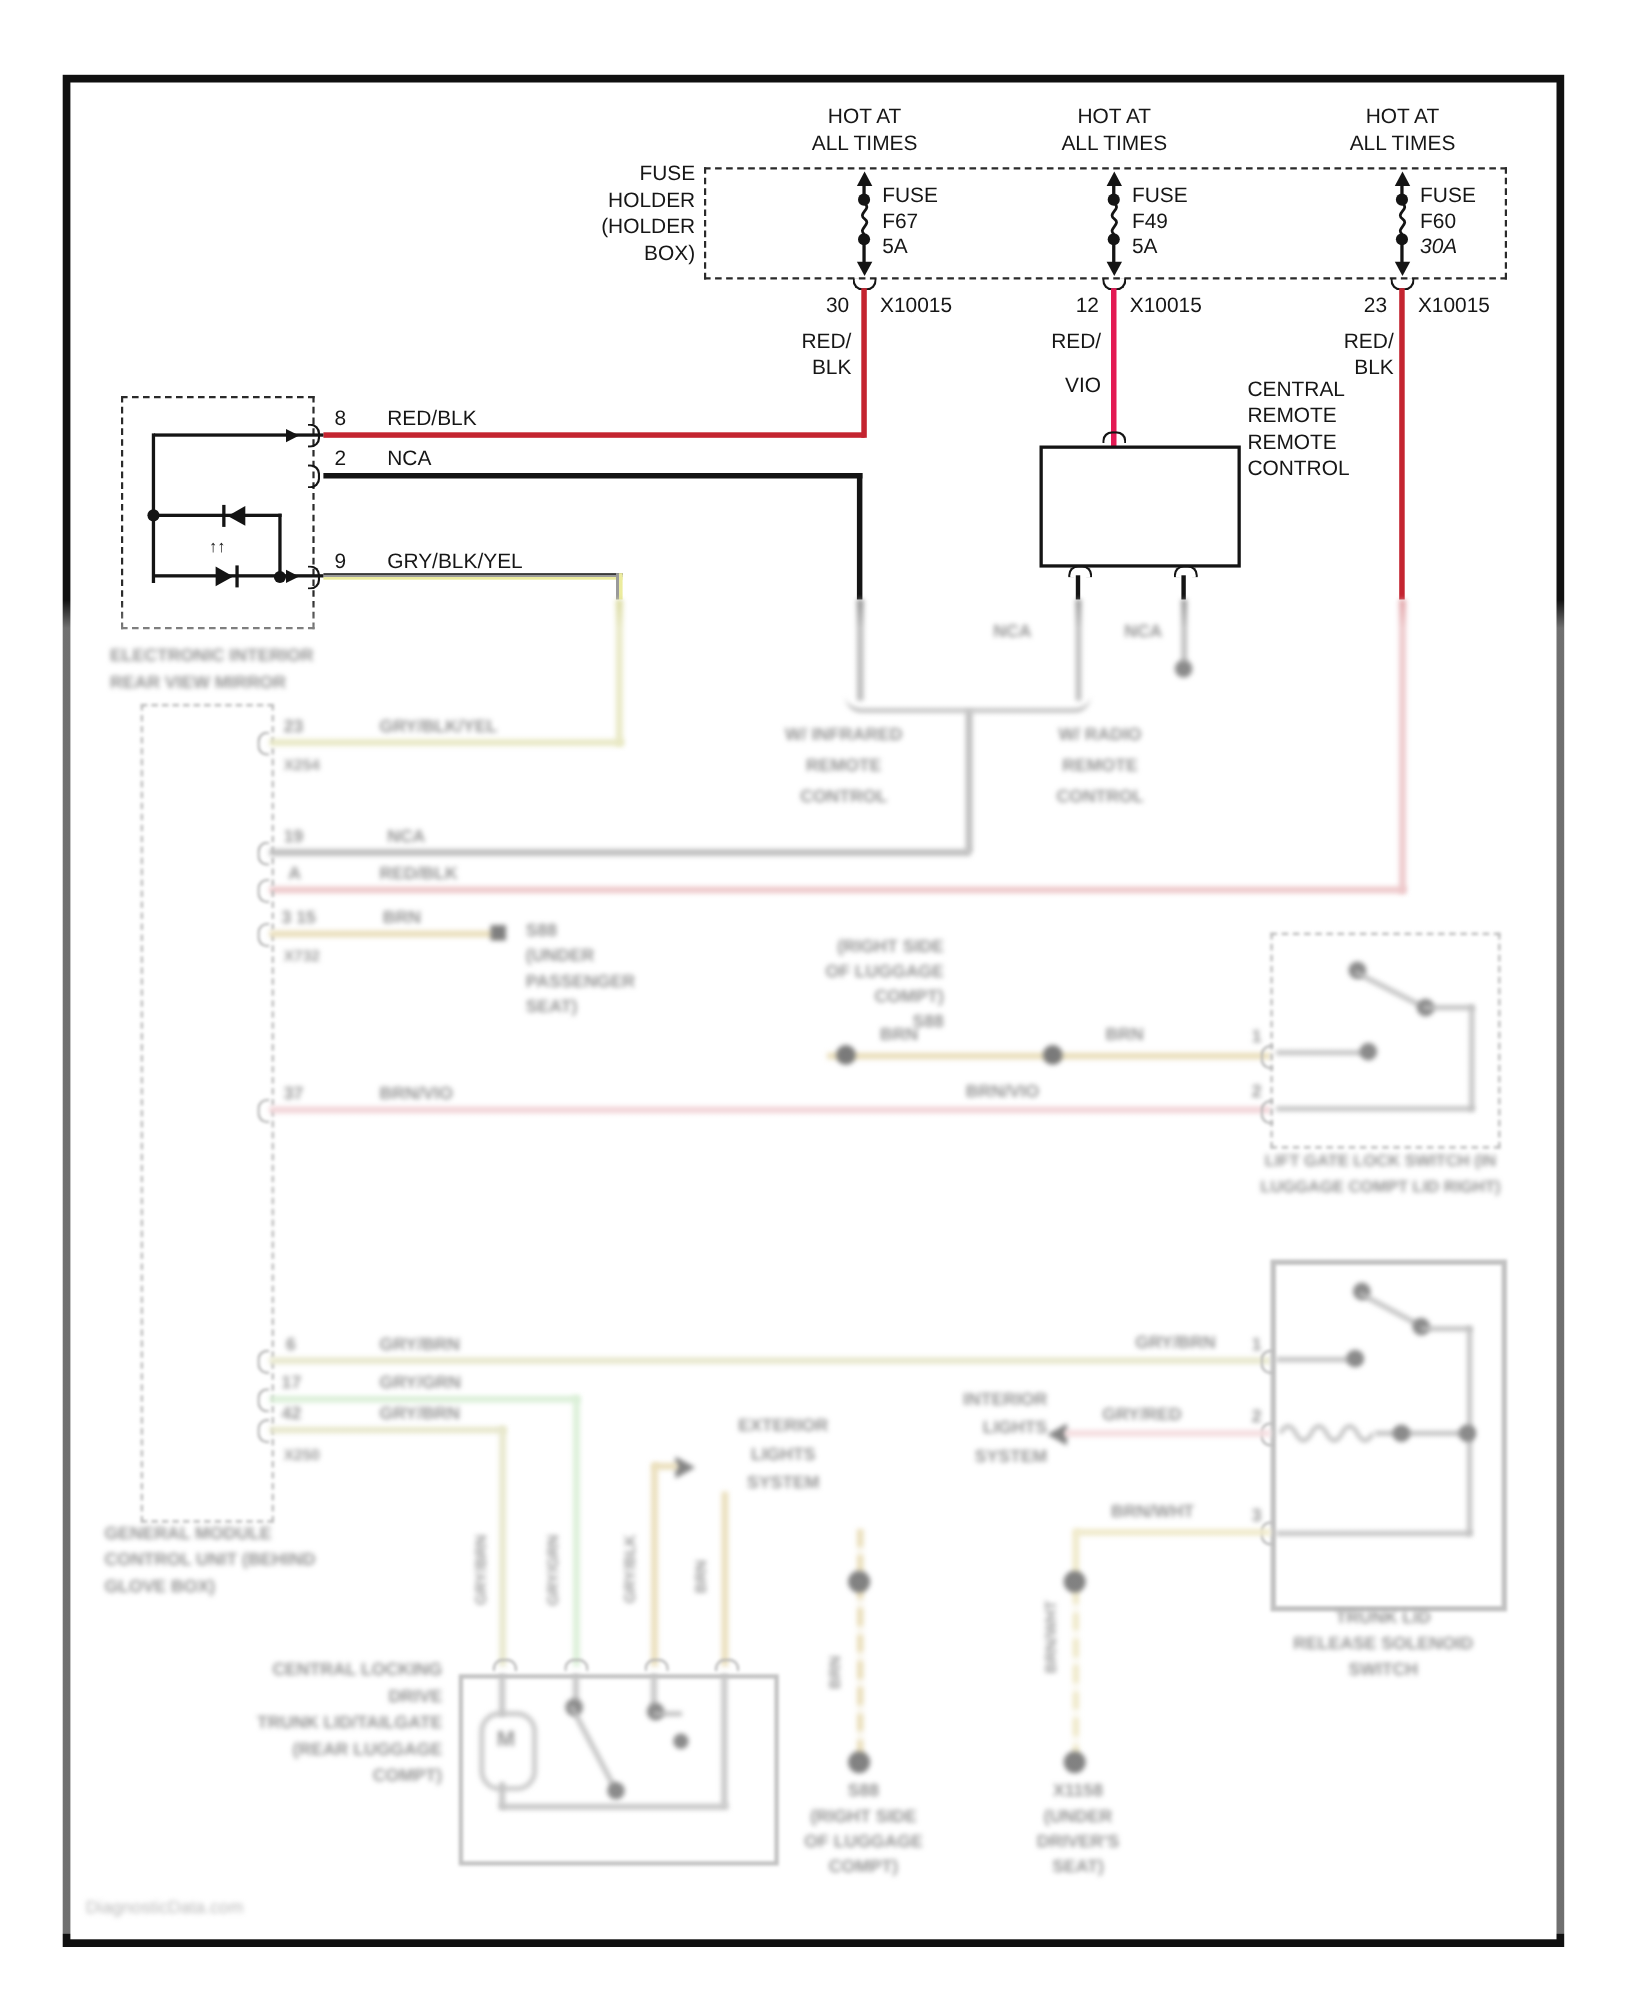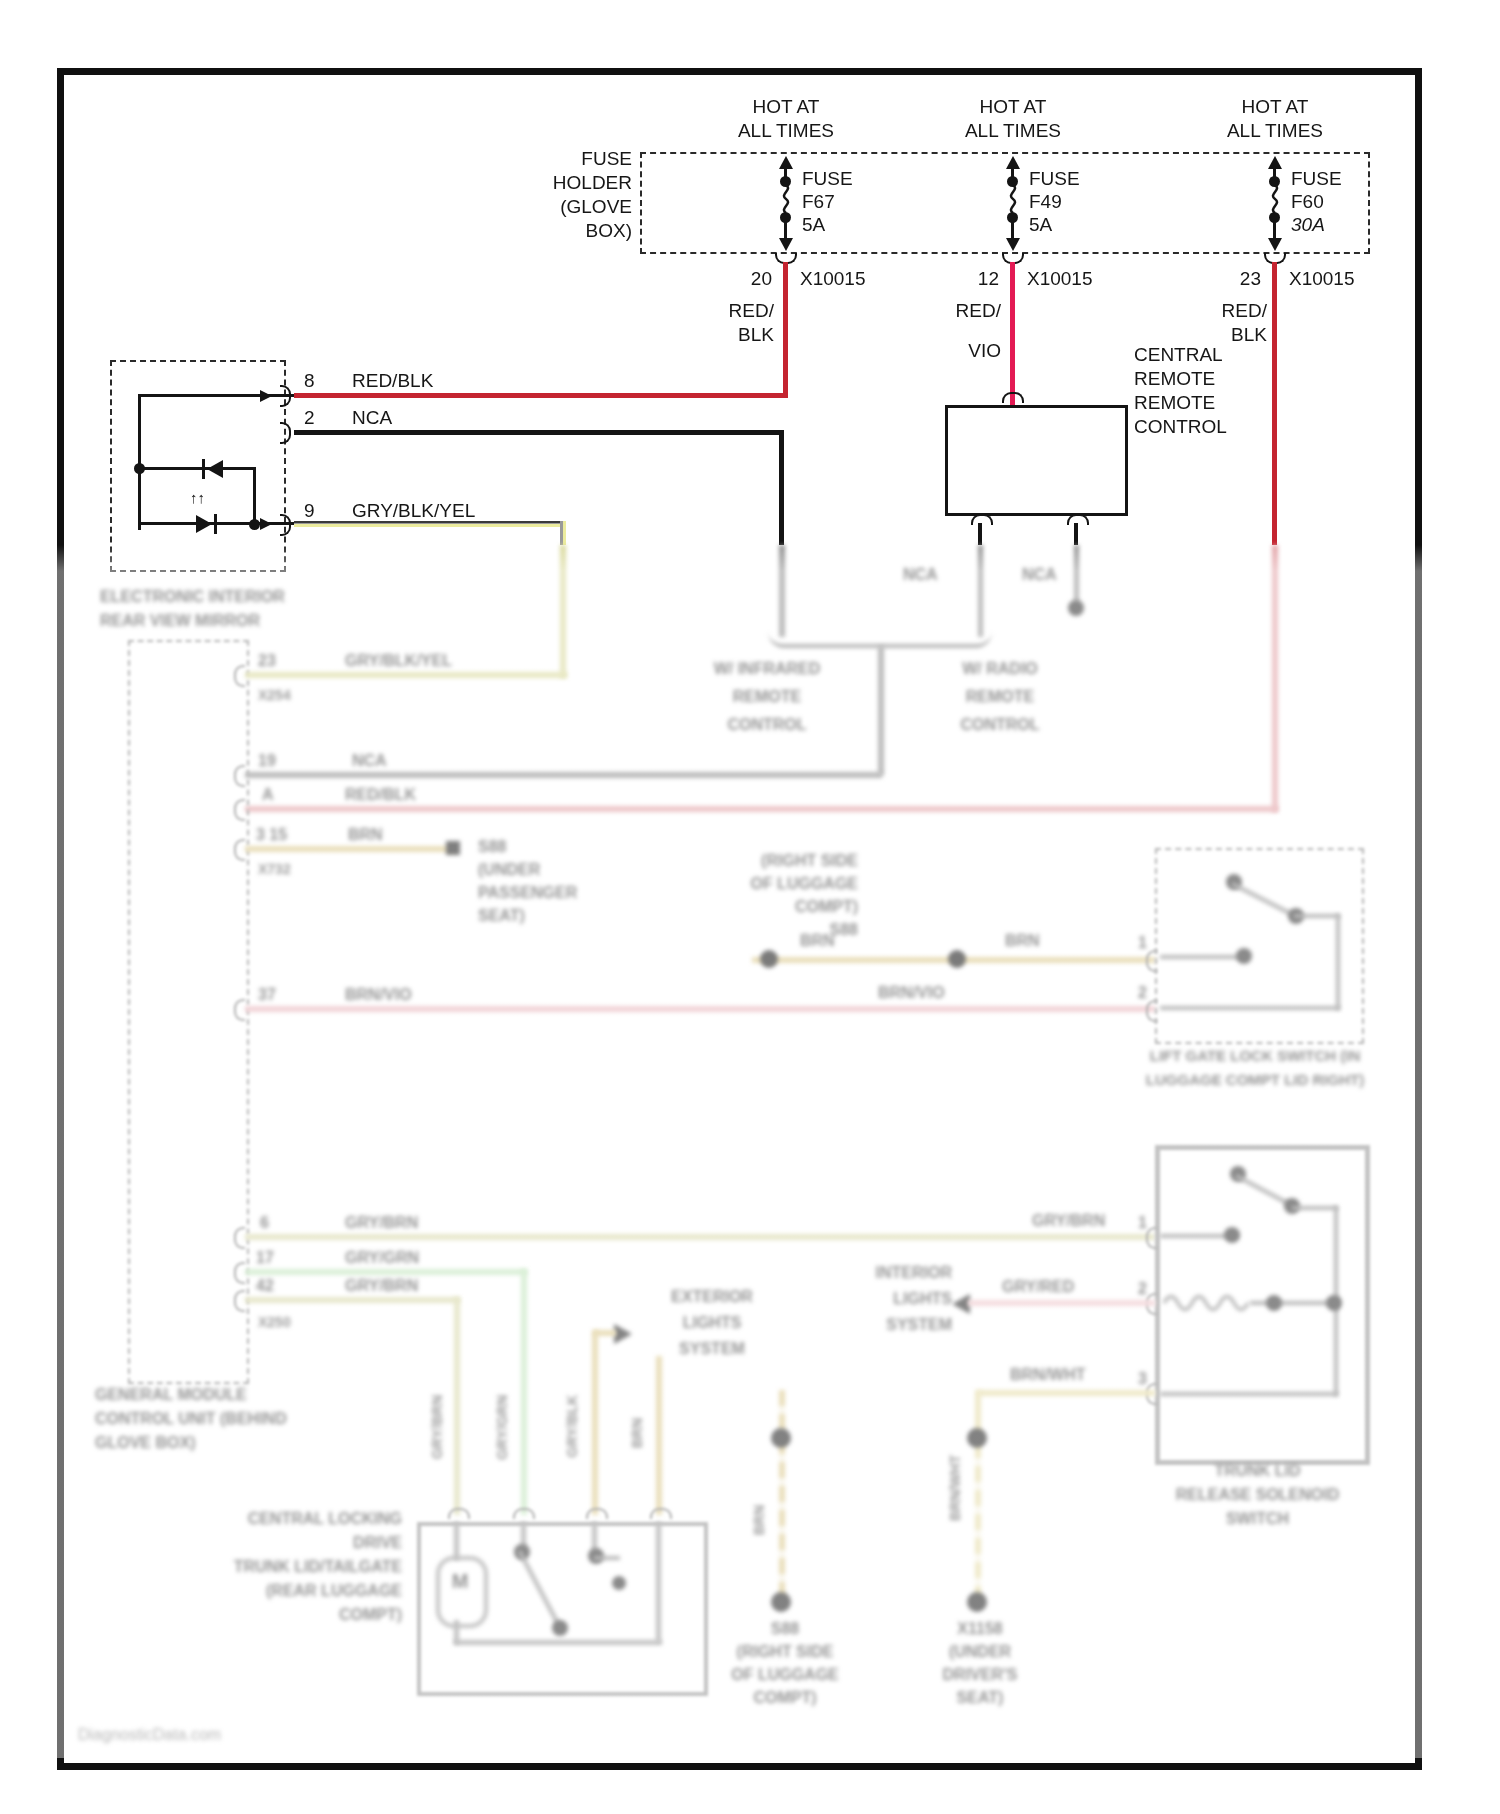--- a/index.html
+++ b/index.html
@@ -31,39 +31,39 @@
 </head>
 <body>
 
 <div id="stage">
 
   <div class="w" style="left:57px;top:68px;width:1351px;height:1688px;border:7px solid #101010;"></div>
 
   <div class="dashed" style="left:640px;top:152px;width:726px;height:98px;"></div>
   <div class="t r" style="left:488px;top:148px;width:144px;">FUSE</div>
   <div class="t r" style="left:488px;top:172px;width:144px;">HOLDER</div>
-  <div class="t r" style="left:488px;top:196px;width:144px;">(GLOVE</div>
+  <div class="t r" style="left:488px;top:196px;width:144px;">(HOLDER</div>
   <div class="t r" style="left:488px;top:220px;width:144px;">BOX)</div>
 
   <div class="t c" style="left:711px;top:96px;width:150px;">HOT AT</div>
   <div class="t c" style="left:711px;top:120px;width:150px;">ALL TIMES</div>
   <div class="tri" style="left:779px;top:156px;border-left:7px solid transparent;border-right:7px solid transparent;border-bottom:13px solid #141414;"></div>
   <div class="w" style="left:784px;top:167px;width:3px;height:12px;background:#141414;"></div>
   <div class="dot" style="left:780px;top:176px;"></div>
   <svg class="w" style="left:778px;top:185px;" width="16" height="28" viewBox="0 0 16 28">
       <path d="M8 0 C15 5 1 9 8 14 C15 19 1 23 8 28" fill="none" stroke="#141414" stroke-width="2.5"></path>
     </svg>
   <div class="dot" style="left:780px;top:212px;"></div>
   <div class="w" style="left:784px;top:222px;width:3px;height:18px;background:#141414;"></div>
   <div class="tri" style="left:779px;top:238px;border-left:7px solid transparent;border-right:7px solid transparent;border-top:13px solid #141414;"></div>
   <div class="ad" style="left:775px;top:253px;"></div>
   <div class="t" style="left:802px;top:168px;">FUSE</div>
   <div class="t" style="left:802px;top:191px;">F67</div>
   <div class="t" style="left:802px;top:214px;">5A</div>
-  <div class="t r" style="left:714px;top:268px;width:58px;">20</div>
+  <div class="t r" style="left:714px;top:268px;width:58px;">30</div>
   <div class="t" style="left:800px;top:268px;">X10015</div>
   <div class="t r" style="left:668px;top:300px;width:106px;">RED/</div>
   <div class="t r" style="left:668px;top:324px;width:106px;">BLK</div>
 
   <div class="t c" style="left:938px;top:96px;width:150px;">HOT AT</div>
   <div class="t c" style="left:938px;top:120px;width:150px;">ALL TIMES</div>
   <div class="tri" style="left:1006px;top:156px;border-left:7px solid transparent;border-right:7px solid transparent;border-bottom:13px solid #141414;"></div>
   <div class="w" style="left:1011px;top:167px;width:3px;height:12px;background:#141414;"></div>
   <div class="dot" style="left:1007px;top:176px;"></div>
   <svg class="w" style="left:1005px;top:185px;" width="16" height="28" viewBox="0 0 16 28">

